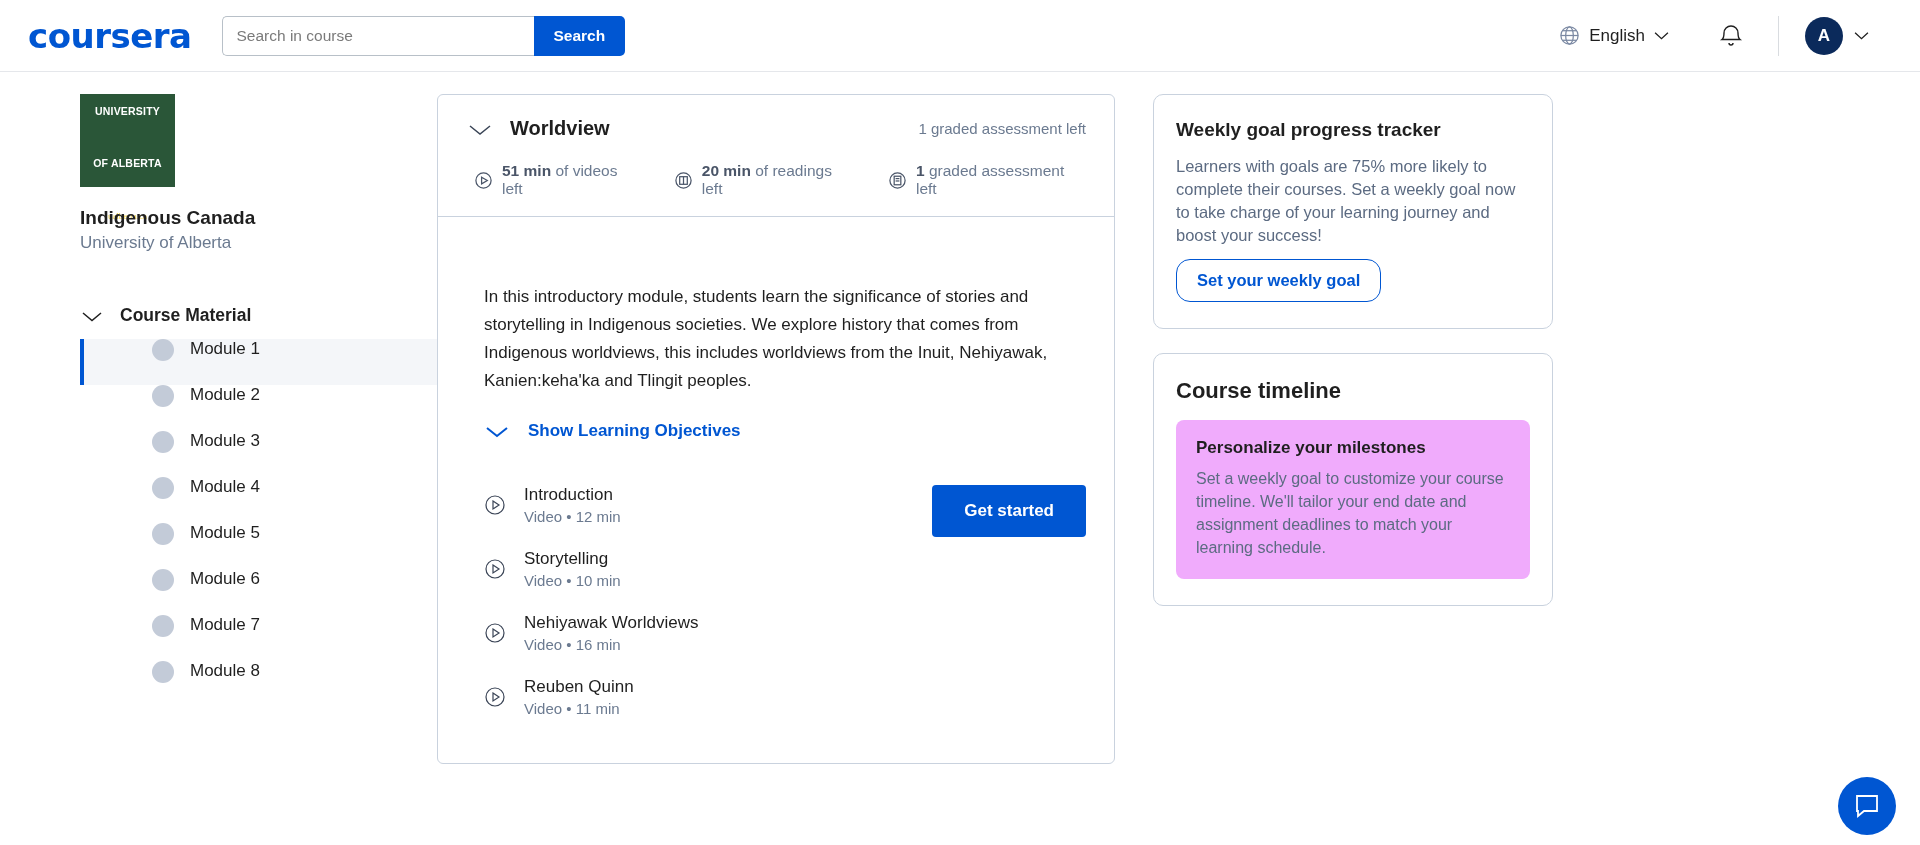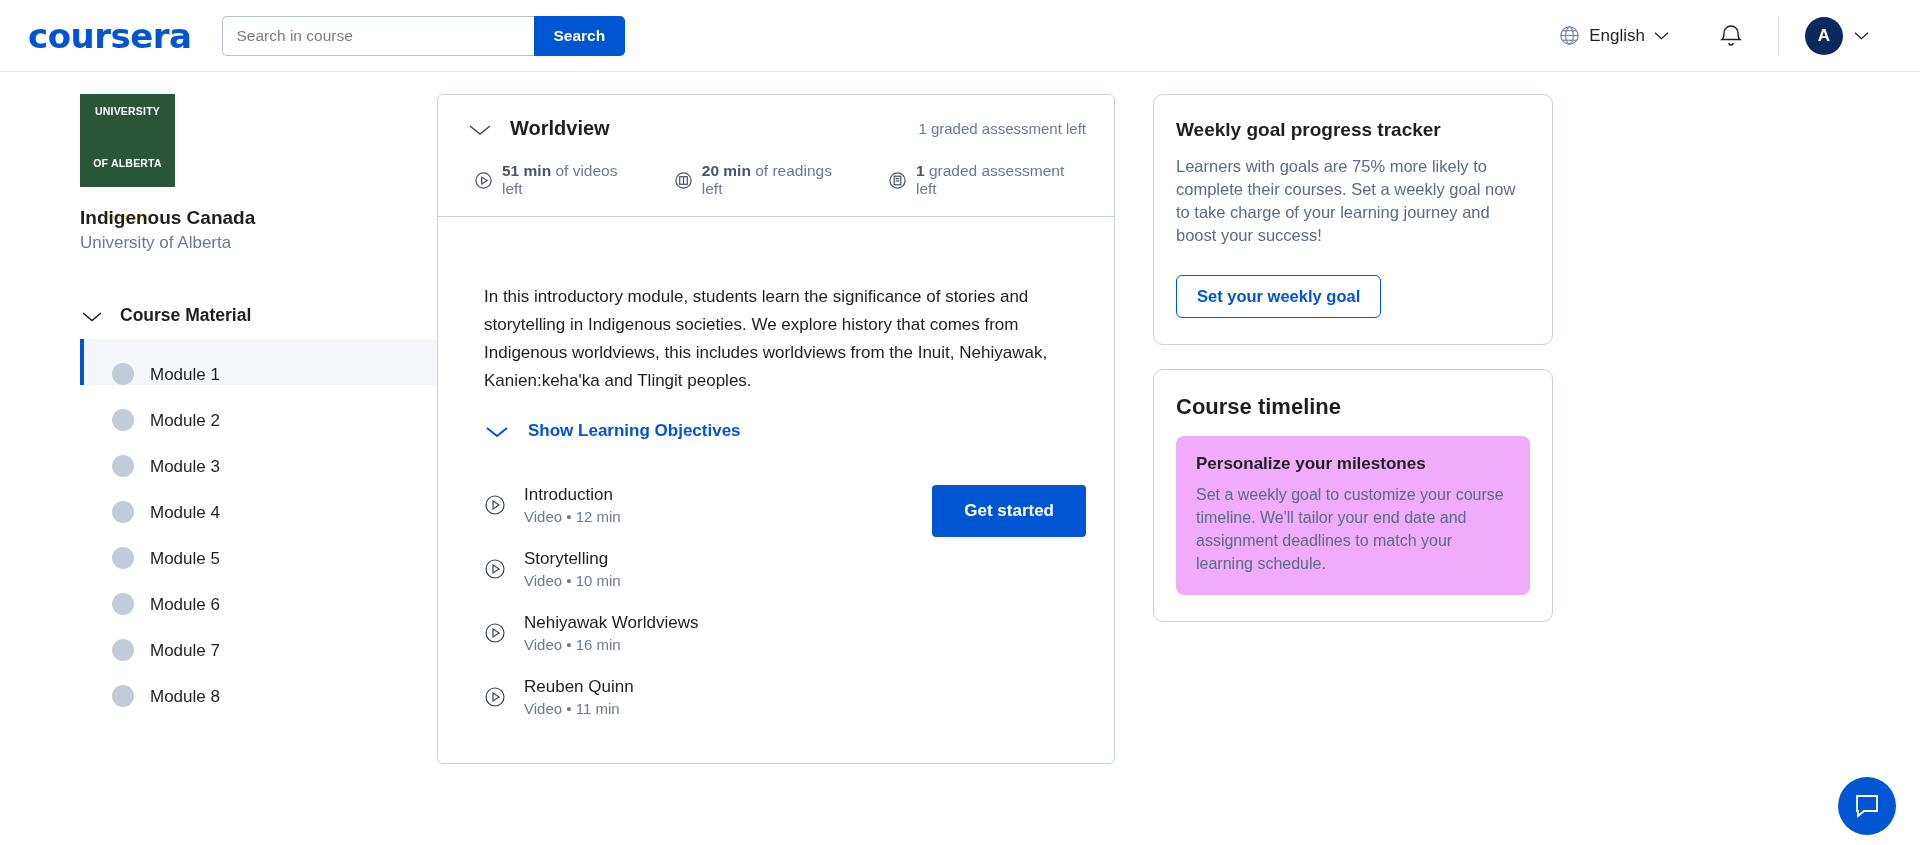--- a/index.html
+++ b/index.html
@@ -116,23 +116,23 @@
   .course-org {
     font-size: 17px; color: #6b7a90; margin-top: 4px;
   }
   .material-head {
     display: flex; align-items: center; gap: 16px;
     margin-top: 52px; cursor: pointer;
   }
   .material-head .label { font-size: 17.5px; font-weight: 700; }
   .mod-list { margin-top: 13px; }
   .mod-item {
-    display: flex; align-items: flex-end; gap: 16px;
+    display: flex; align-items: flex-start; gap: 16px;
     height: 46px;
-    padding-left: 32px;
+    padding-left: 72px;
     position: relative;
     cursor: pointer;
     font-size: 17px;
     color: #1f1f1f;
   }
   .mod-item.active { background: #f4f6f9; }
   .mod-item.active::before {
     content: ""; position: absolute; left: 0; top: 0;
     width: 4px; height: 100%; background: #0056d2;
   }
@@ -203,24 +203,24 @@
     border-radius: 10px;
     padding: 24px 22px 26px 22px;
     background: #fff;
   }
   .rail-card + .rail-card { margin-top: 24px; }
   .rail-title { font-size: 19px; font-weight: 700; }
   .rail-text {
     font-size: 16.5px; line-height: 23px; color: #5c6b82; margin-top: 14px;
   }
   .outline-btn {
-    margin-top: 28px;
+    margin-top: 12px;
     display: inline-block;
     border: 1px solid #0056d2; color: #0056d2;
-    background: #fff; border-radius: 6px;
+    background: #fff; border-radius: 14px;
     padding: 11px 20px; font-size: 16.5px; font-weight: 700;
     cursor: pointer; font-family: "Liberation Sans", sans-serif;
   }
   .timeline-title { font-size: 22px; font-weight: 700; }
   .milestone-box {
     background: #f0abfc; border-radius: 8px;
     padding: 18px 20px 20px 20px; margin-top: 16px;
   }
   .milestone-head { font-size: 17px; font-weight: 700; }
   .milestone-text { font-size: 16px; line-height: 23px; color: #5c6b82; margin-top: 9px; }

